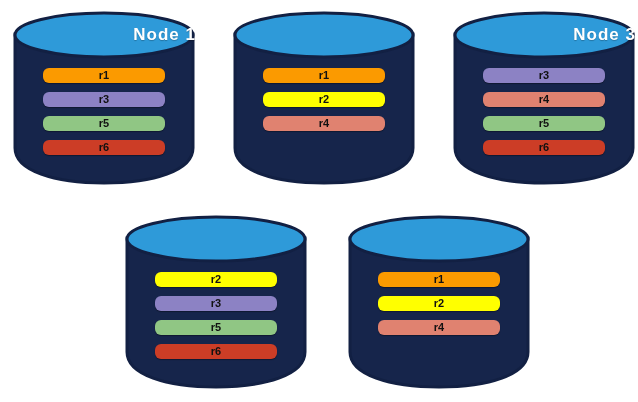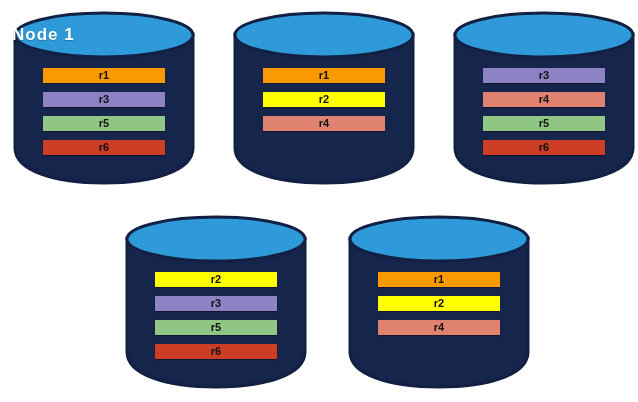--- a/index.html
+++ b/index.html
@@ -26,39 +26,39 @@
   .node-svg {
     position: absolute;
     left: 0;
     top: 0;
   }
   .node-title {
     position: absolute;
     left: 0;
     top: 17px;
     width: 184px;
-    text-align: left;
+    text-align: right;
     color: #ffffff;
     font-size: 17px;
     font-weight: bold;
     letter-spacing: 1px;
     font-family: "Liberation Sans", sans-serif;
     text-shadow: 0 1px 1px rgba(0,0,0,0.25);
     pointer-events: none;
   }
   .shards {
     position: absolute;
     left: 31px;
     top: 60px;
     width: 122px;
   }
   .shard {
     height: 15px;
     margin-bottom: 9px;
-    border-radius: 0;
+    border-radius: 6px;
     text-align: center;
     font-size: 11px;
     font-weight: bold;
     color: #111111;
     line-height: 15px;
     font-family: "Liberation Sans", sans-serif;
     box-shadow: 0 1px 1px rgba(0,0,0,0.35);
   }
   .shard:last-child {
     margin-bottom: 0;
@@ -90,20 +90,21 @@
         <div class="shard" style="background: rgb(251, 154, 0);">r1</div>
         <div class="shard" style="background: rgb(255, 255, 0);">r2</div>
         <div class="shard" style="background: rgb(224, 130, 112);">r4</div>
       </div>
     </div>
     <div class="node" style="left: 452px; top: 8px;">
       <svg class="node-svg" width="184" height="180" viewBox="0 0 184 180">
         <path d="M3,26 L3,140 C3,163 43,175 92,175 C141,175 181,163 181,140 L181,26 Z" fill="#16254B" stroke="#122043" stroke-width="3"></path>
         <ellipse cx="92" cy="27" rx="89" ry="22" fill="#2E9AD9" stroke="#122043" stroke-width="3"></ellipse>
       </svg>
+      <div class="node-title">Node  3</div>
       <div class="shards">
         <div class="shard" style="background: rgb(140, 130, 196);">r3</div>
         <div class="shard" style="background: rgb(224, 130, 112);">r4</div>
         <div class="shard" style="background: rgb(144, 198, 132);">r5</div>
         <div class="shard" style="background: rgb(204, 61, 38);">r6</div>
       </div>
     </div>
     <div class="node" style="left: 124px; top: 212px;">
       <svg class="node-svg" width="184" height="180" viewBox="0 0 184 180">
         <path d="M3,26 L3,140 C3,163 43,175 92,175 C141,175 181,163 181,140 L181,26 Z" fill="#16254B" stroke="#122043" stroke-width="3"></path>

